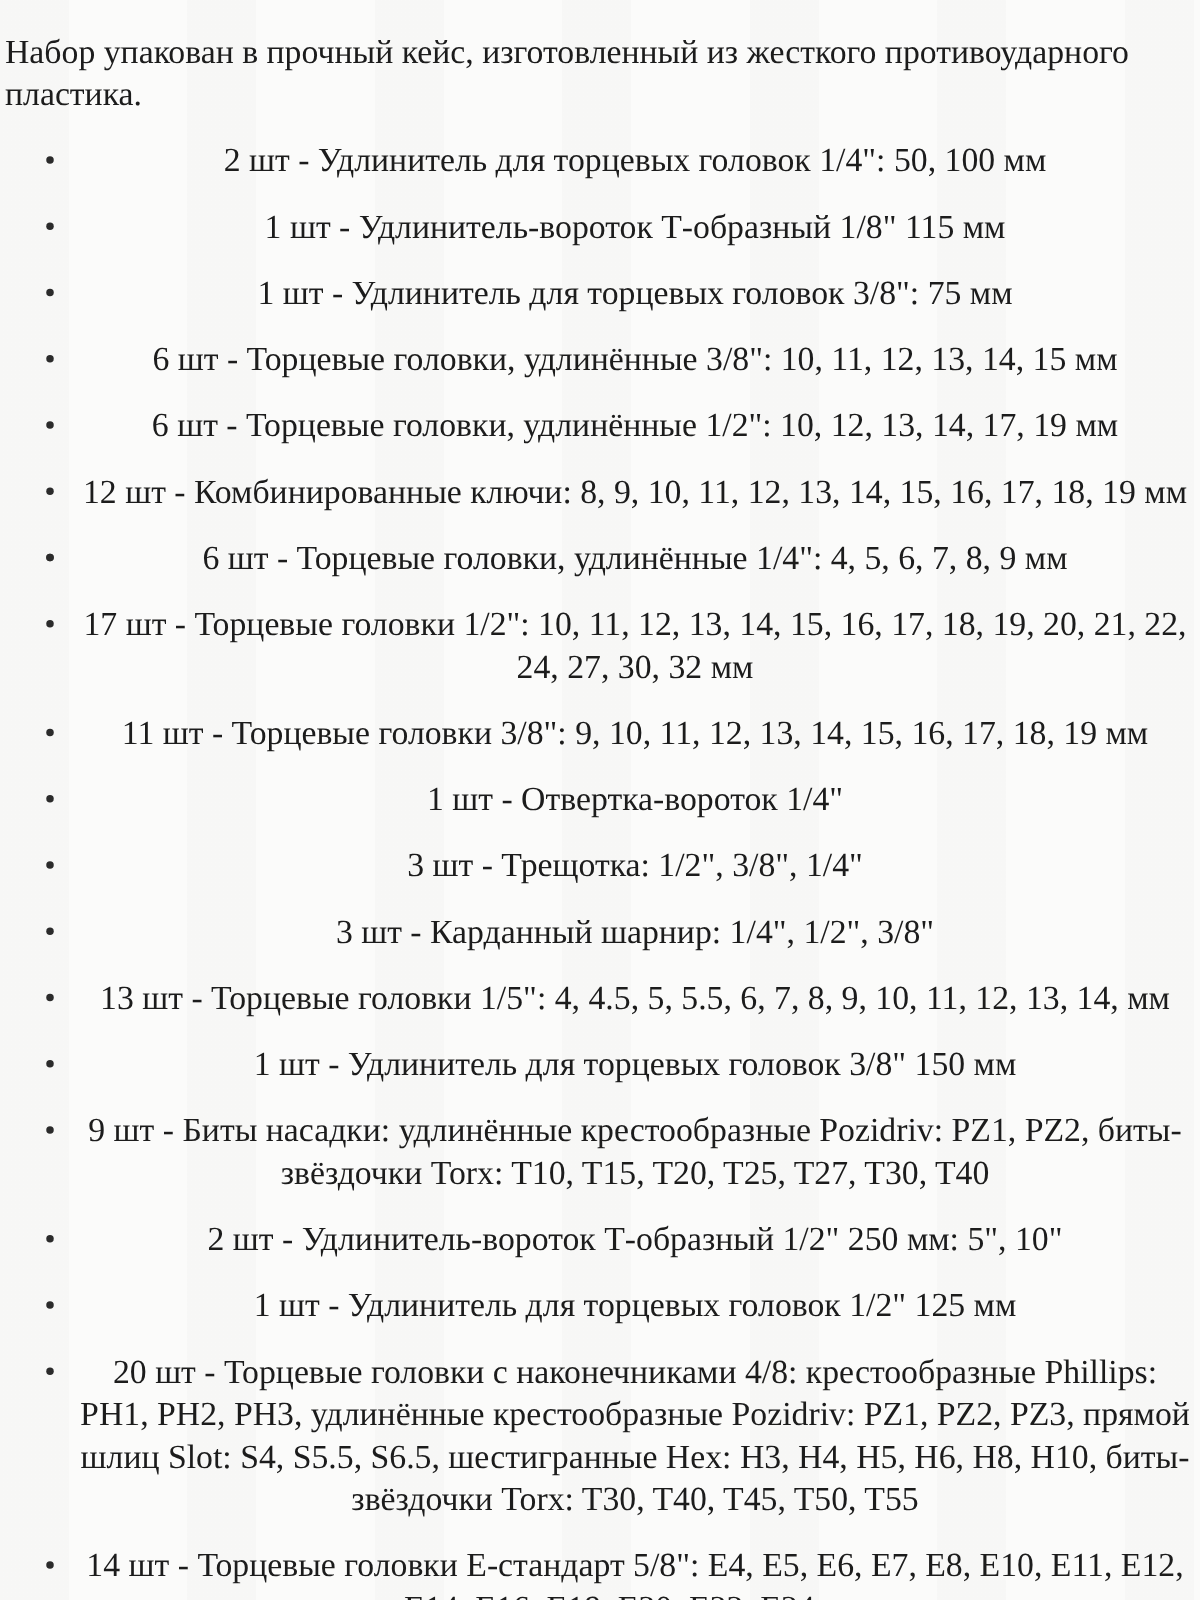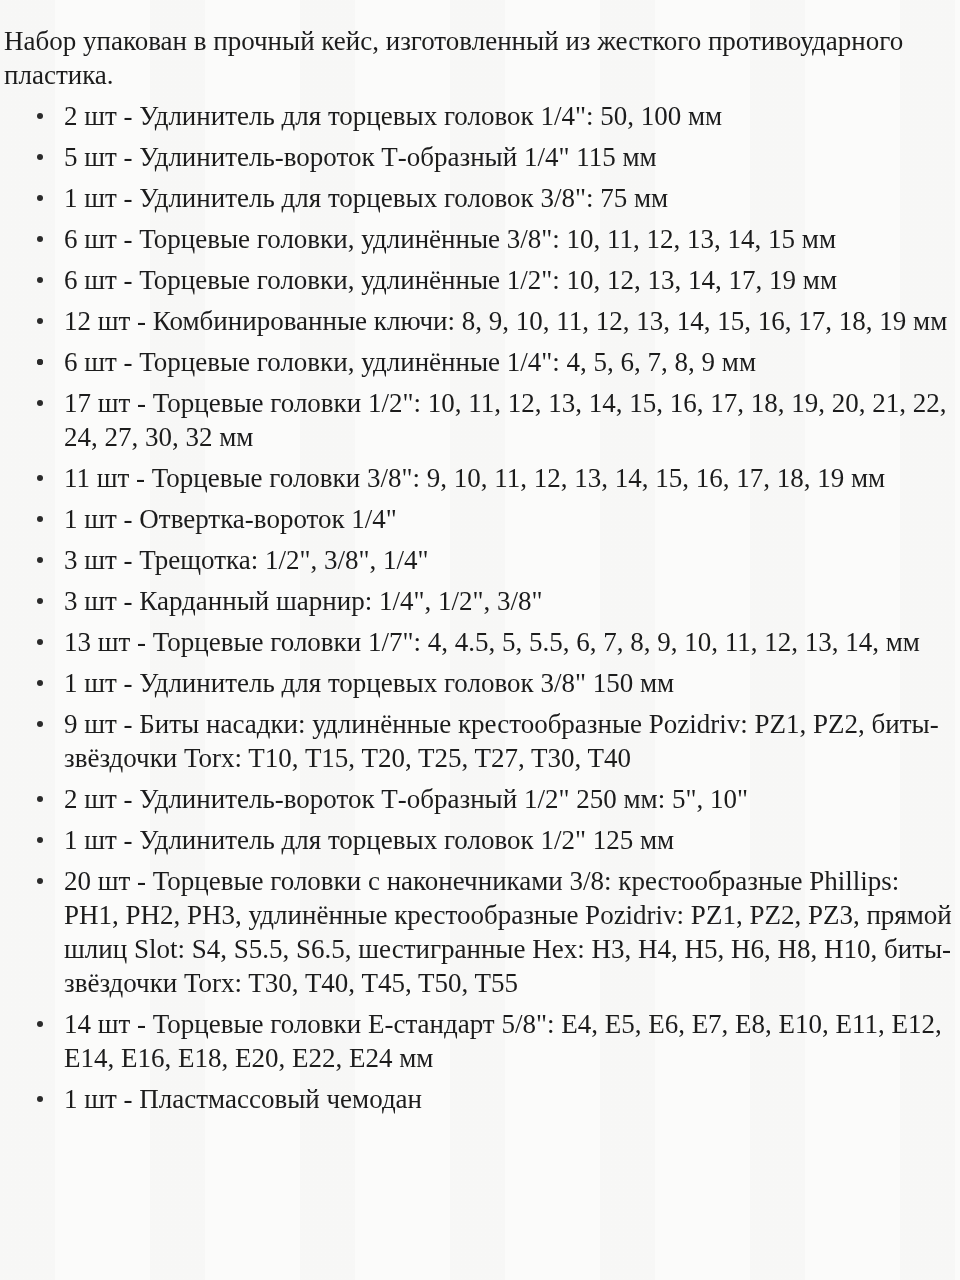--- a/index.html
+++ b/index.html
@@ -29,21 +29,22 @@
   p {
     margin: 0;
   }
   ul.contents {
     list-style: none;
     margin: 4px 0 0 0;
     padding: 0 0 0 60px;
   }
   li.item {
     position: relative;
-    margin-top: 7px;
+    margin-top: 19px;
+    text-align: center;
   }
   .bullet {
     position: absolute;
     left: -27px;
     top: 14px;
     width: 6px;
     height: 6px;
     border-radius: 50%;
     background: #2b2b2b;
   }
@@ -51,34 +52,34 @@
     display: inline;
   }
 </style>
 </head>
 <body>
 
 <div class="page">
   <p>Набор упакован в прочный кейс, изготовленный из жесткого противоударного пластика.</p>
   <ul class="contents">
       <li class="item"><span class="bullet"></span><span class="item-text">2 шт - Удлинитель для торцевых головок 1/4": 50, 100 мм</span></li>
-      <li class="item"><span class="bullet"></span><span class="item-text">5 шт - Удлинитель-вороток Т-образный 1/4" 115 мм</span></li>
+      <li class="item"><span class="bullet"></span><span class="item-text">1 шт - Удлинитель-вороток Т-образный 1/8" 115 мм</span></li>
       <li class="item"><span class="bullet"></span><span class="item-text">1 шт - Удлинитель для торцевых головок 3/8": 75 мм</span></li>
       <li class="item"><span class="bullet"></span><span class="item-text">6 шт - Торцевые головки, удлинённые 3/8": 10, 11, 12, 13, 14, 15 мм</span></li>
       <li class="item"><span class="bullet"></span><span class="item-text">6 шт - Торцевые головки, удлинённые 1/2": 10, 12, 13, 14, 17, 19 мм</span></li>
       <li class="item"><span class="bullet"></span><span class="item-text">12 шт - Комбинированные ключи: 8, 9, 10, 11, 12, 13, 14, 15, 16, 17, 18, 19 мм</span></li>
       <li class="item"><span class="bullet"></span></li>
       <li class="item"><span class="bullet"></span><span class="item-text">6 шт - Торцевые головки, удлинённые 1/4": 4, 5, 6, 7, 8, 9 мм</span></li>
       <li class="item"><span class="bullet"></span><span class="item-text">17 шт - Торцевые головки 1/2": 10, 11, 12, 13, 14, 15, 16, 17, 18, 19, 20, 21, 22, 24, 27, 30, 32 мм</span></li>
       <li class="item"><span class="bullet"></span><span class="item-text">11 шт - Торцевые головки 3/8": 9, 10, 11, 12, 13, 14, 15, 16, 17, 18, 19 мм</span></li>
       <li class="item"><span class="bullet"></span><span class="item-text">1 шт - Отвертка-вороток 1/4"</span></li>
       <li class="item"><span class="bullet"></span><span class="item-text">3 шт - Трещотка: 1/2", 3/8", 1/4"</span></li>
       <li class="item"><span class="bullet"></span><span class="item-text">3 шт - Карданный шарнир: 1/4", 1/2", 3/8"</span></li>
-      <li class="item"><span class="bullet"></span><span class="item-text">13 шт - Торцевые головки 1/7": 4, 4.5, 5, 5.5, 6, 7, 8, 9, 10, 11, 12, 13, 14, мм</span></li>
+      <li class="item"><span class="bullet"></span><span class="item-text">13 шт - Торцевые головки 1/5": 4, 4.5, 5, 5.5, 6, 7, 8, 9, 10, 11, 12, 13, 14, мм</span></li>
       <li class="item"><span class="bullet"></span><span class="item-text">1 шт - Удлинитель для торцевых головок 3/8" 150 мм</span></li>
       <li class="item"><span class="bullet"></span><span class="item-text">9 шт - Биты насадки: удлинённые крестообразные Pozidriv: PZ1, PZ2, биты-звёздочки Torx: T10, T15, T20, T25, T27, T30, T40</span></li>
       <li class="item"><span class="bullet"></span><span class="item-text">2 шт - Удлинитель-вороток Т-образный 1/2" 250 мм: 5", 10"</span></li>
       <li class="item"><span class="bullet"></span><span class="item-text">1 шт - Удлинитель для торцевых головок 1/2" 125 мм</span></li>
-      <li class="item"><span class="bullet"></span><span class="item-text">20 шт - Торцевые головки с наконечниками 3/8: крестообразные Phillips: PH1, PH2, PH3, удлинённые крестообразные Pozidriv: PZ1, PZ2, PZ3, прямой шлиц Slot: S4, S5.5, S6.5, шестигранные Hex: H3, H4, H5, H6, H8, H10, биты-звёздочки Torx: T30, T40, T45, T50, T55</span></li>
+      <li class="item"><span class="bullet"></span><span class="item-text">20 шт - Торцевые головки с наконечниками 4/8: крестообразные Phillips: PH1, PH2, PH3, удлинённые крестообразные Pozidriv: PZ1, PZ2, PZ3, прямой шлиц Slot: S4, S5.5, S6.5, шестигранные Hex: H3, H4, H5, H6, H8, H10, биты-звёздочки Torx: T30, T40, T45, T50, T55</span></li>
       <li class="item"><span class="bullet"></span><span class="item-text">14 шт - Торцевые головки Е-стандарт 5/8": Е4, Е5, Е6, Е7, Е8, Е10, Е11, Е12, Е14, Е16, Е18, Е20, Е22, Е24 мм</span></li>
       <li class="item"><span class="bullet"></span><span class="item-text">1 шт - Пластмассовый чемодан</span></li>
     </ul>
 </div>
 
 </body></html>

